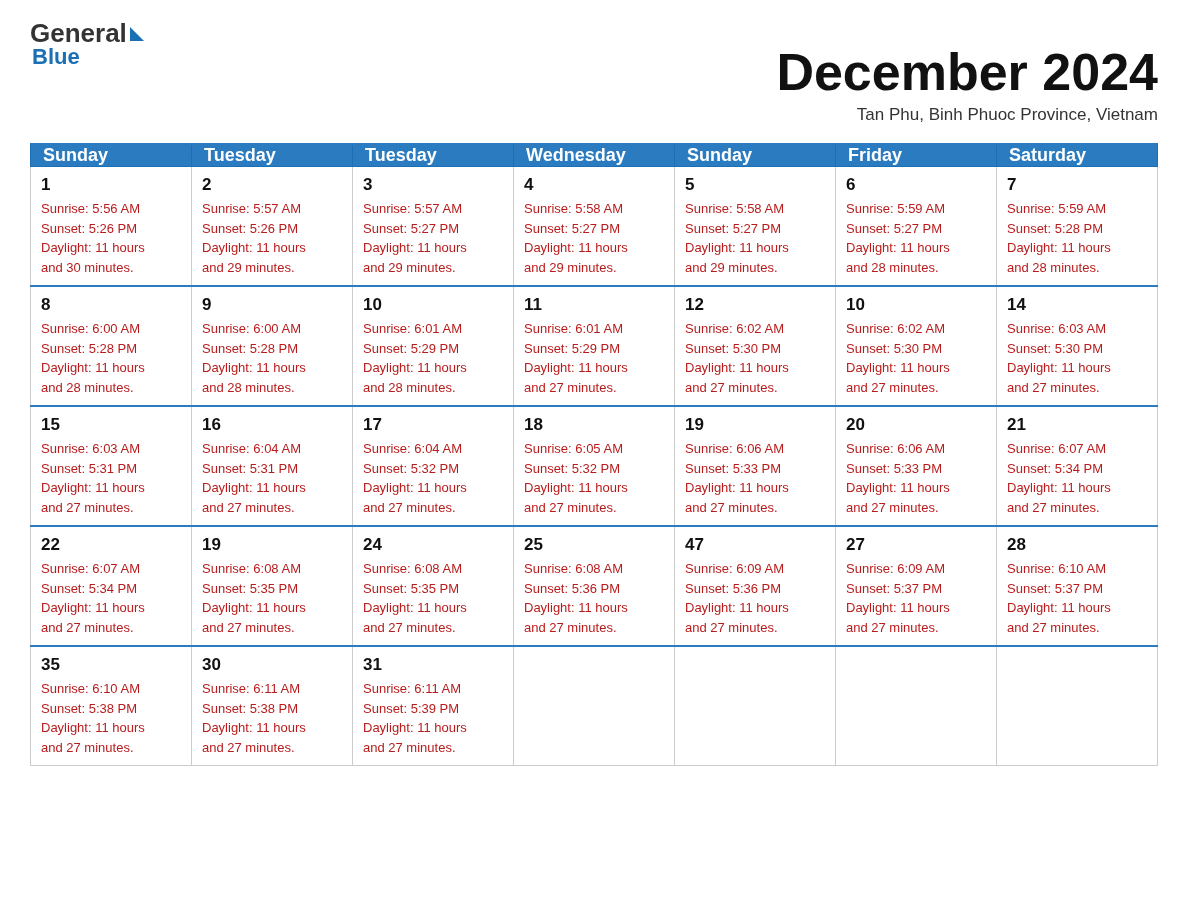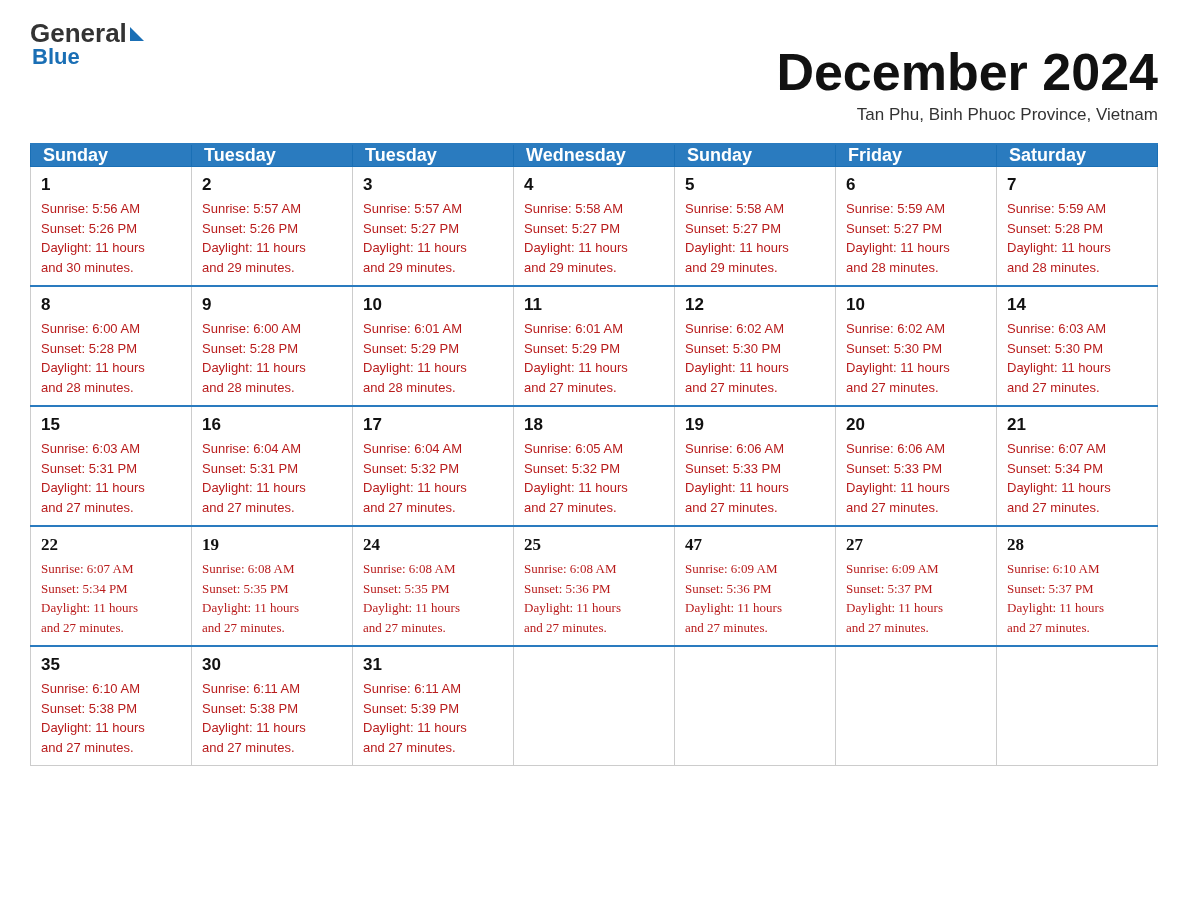--- a/index.html
+++ b/index.html
@@ -218,21 +218,21 @@
         </td>
         <td>
           <div class="day-number">20</div>
           <div class="day-info">Sunrise: 6:06 AM<br>Sunset: 5:33 PM<br>Daylight: 11 hours<br>and 27 minutes.</div>
         </td>
         <td>
           <div class="day-number">21</div>
           <div class="day-info">Sunrise: 6:07 AM<br>Sunset: 5:34 PM<br>Daylight: 11 hours<br>and 27 minutes.</div>
         </td>
       </tr>
-      <tr style="border-top: 2px solid rgb(42, 123, 191); font-family: Liberation Serif, serif;">
+      <tr style="border-top: 2px solid rgb(42, 123, 191);">
         <td>
           <div class="day-number">22</div>
           <div class="day-info">Sunrise: 6:07 AM<br>Sunset: 5:34 PM<br>Daylight: 11 hours<br>and 27 minutes.</div>
         </td>
         <td>
           <div class="day-number">19</div>
           <div class="day-info">Sunrise: 6:08 AM<br>Sunset: 5:35 PM<br>Daylight: 11 hours<br>and 27 minutes.</div>
         </td>
         <td>
           <div class="day-number">24</div>

